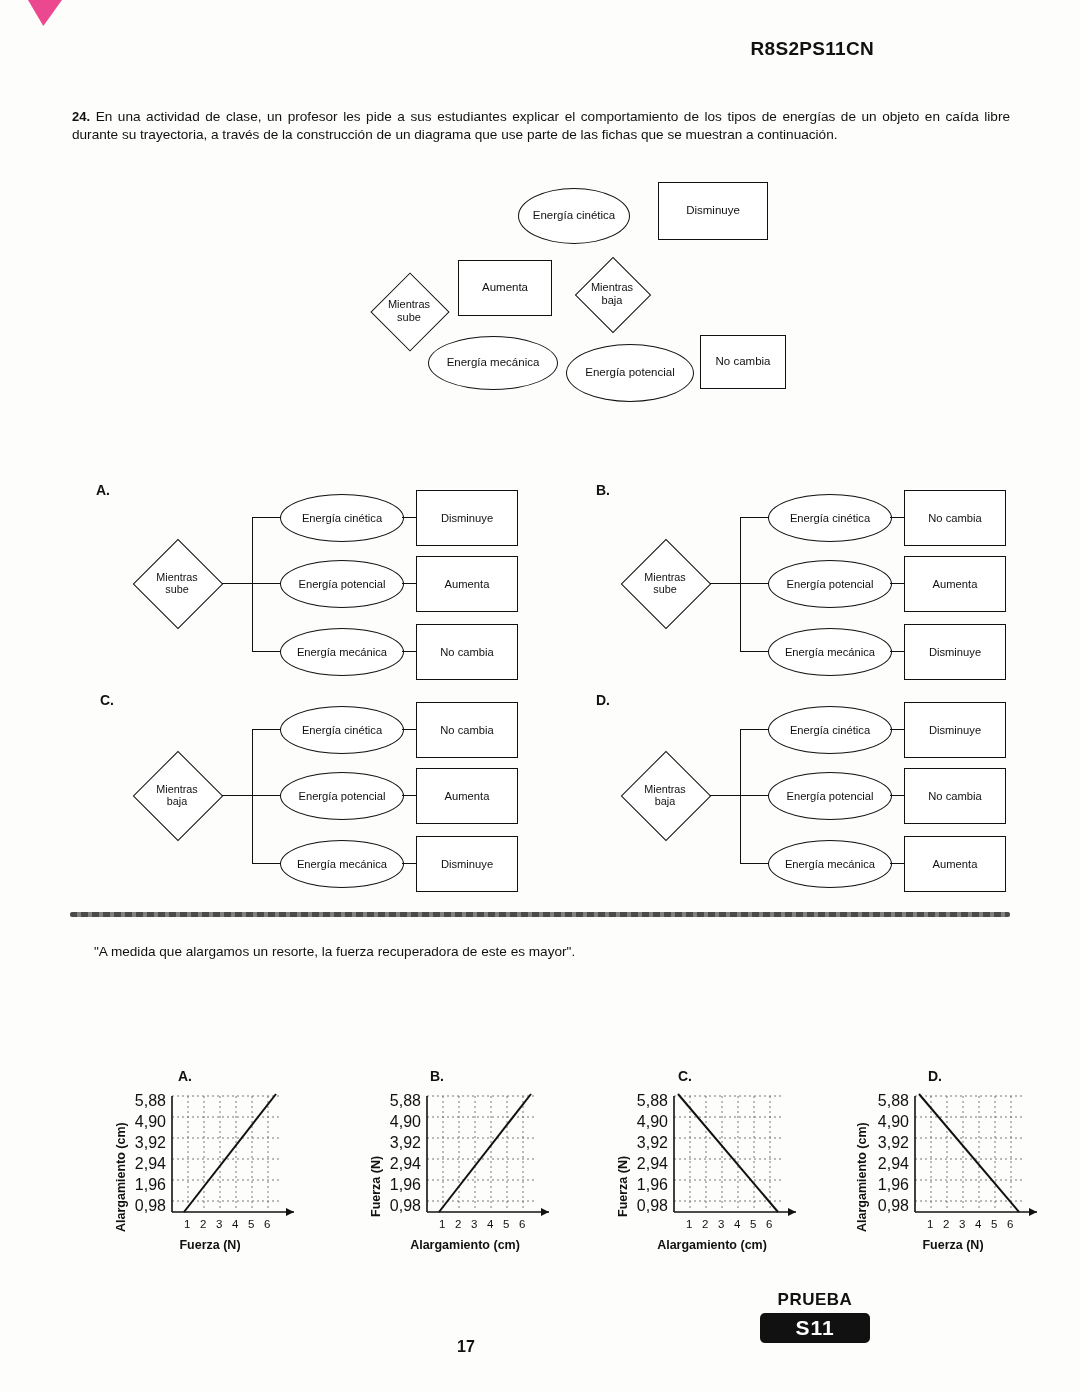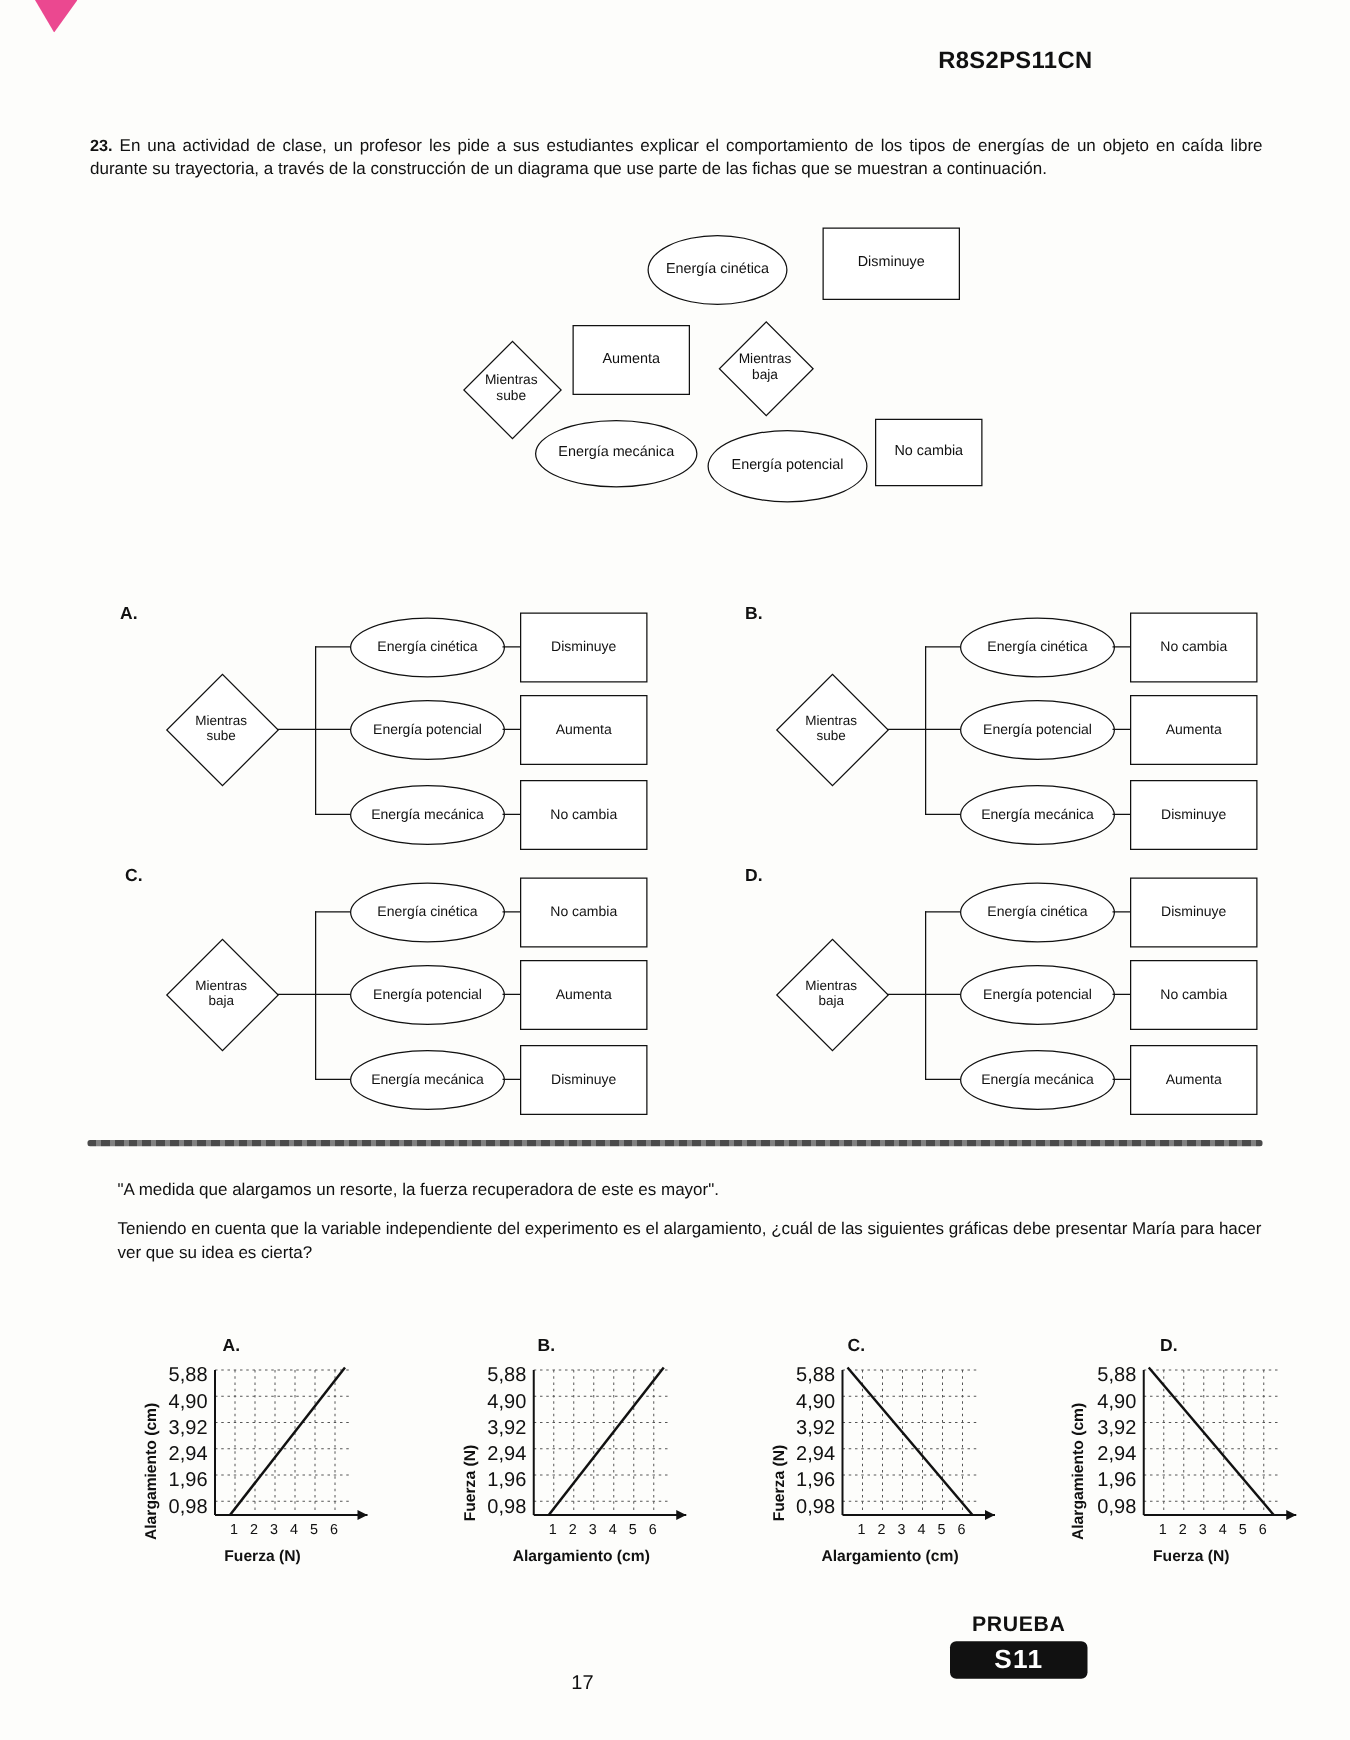--- a/index.html
+++ b/index.html
@@ -102,41 +102,41 @@
   .ylabel{
     position:absolute;font-size:12.5px;font-weight:bold;
     transform:rotate(-90deg);transform-origin:left top;white-space:nowrap;
   }
   .xlabel{position:absolute;font-size:12.5px;font-weight:bold;text-align:center;width:100%;}
   .ytick{position:absolute;font-size:16px;right:0;white-space:nowrap;}
   .xtick{position:absolute;font-size:11.5px;}
 
   .pagenum{
     position:absolute;left:0;right:0;top:1338px;text-align:center;
-    font-size:16px;font-weight:normal;
+    font-size:16px;font-weight:bold;
   }
   .prueba{
     position:absolute;right:62px;top:1290px;width:110px;text-align:center;
   }
   .prueba .t{font-size:17px;font-weight:bold;letter-spacing:.5px;}
   .prueba .badge{
     margin-top:3px;background:#111;color:#fff;border-radius:5px;
     font-size:21px;font-weight:bold;padding:3px 0;letter-spacing:1px;
   }
 </style>
 </head>
 <body>
 
 <div class="page">
 
   <div class="pink-mark"></div>
   <div class="code">R8S2PS11CN</div>
 
   <div class="q53">
-    <span class="num">23.</span>
+    <span class="num">24.</span>
     <span>En una actividad de clase, un profesor les pide a sus estudiantes explicar el comportamiento de los tipos de energías de un objeto en caída libre durante su trayectoria, a través de la construcción de un diagrama que use parte de las fichas que se muestran a continuación.</span>
   </div>
 
   <div class="fichas">
     <div class="oval" style="left:168px;top:8px;width:110px;height:54px;">Energía cinética</div>
     <div class="rect" style="left:308px;top:2px;width:108px;height:56px;">Disminuye</div>
 
     <div class="rect" style="left:108px;top:80px;width:92px;height:54px;">Aumenta</div>
 
     <div class="diamond" style="left:236px;top:88px;width:52px;height:52px;"></div>
@@ -234,21 +234,20 @@
     <div class="ln" style="left:272px;top:161px;width:14px;height:1.4px;"></div>
     <div class="opt-rect" style="left:286px;top:0px;width:100px;height:54px;">Disminuye</div>
     <div class="opt-rect" style="left:286px;top:66px;width:100px;height:54px;">No cambia</div>
     <div class="opt-rect" style="left:286px;top:134px;width:100px;height:54px;">Aumenta</div>
   </div>
 
   <div class="sep"></div>
 
   <div class="q54">
     <p class="ind">"A medida que alargamos un resorte, la fuerza recuperadora de este es mayor".</p>
-    <p class="ind">Teniendo en cuenta que la variable independiente del experimento es el alargamiento, ¿cuál de las siguientes gráficas debe presentar María para hacer ver que su idea es cierta?</p>
   </div>
 
   <div class="chart-label" style="left:178px;top:1068px;">A.</div>
   <div class="chart" style="left:100px;top:1092px;">
     <div class="ylabel" style="left:14px;top:140px;">Alargamiento (cm)</div>
     <div style="position:absolute;left:14px;top:0;width:52px;height:128px;">
       <div class="ytick" style="top:0px;">5,88</div>
       <div class="ytick" style="top:21px;">4,90</div>
       <div class="ytick" style="top:42px;">3,92</div>
       <div class="ytick" style="top:63px;">2,94</div>

